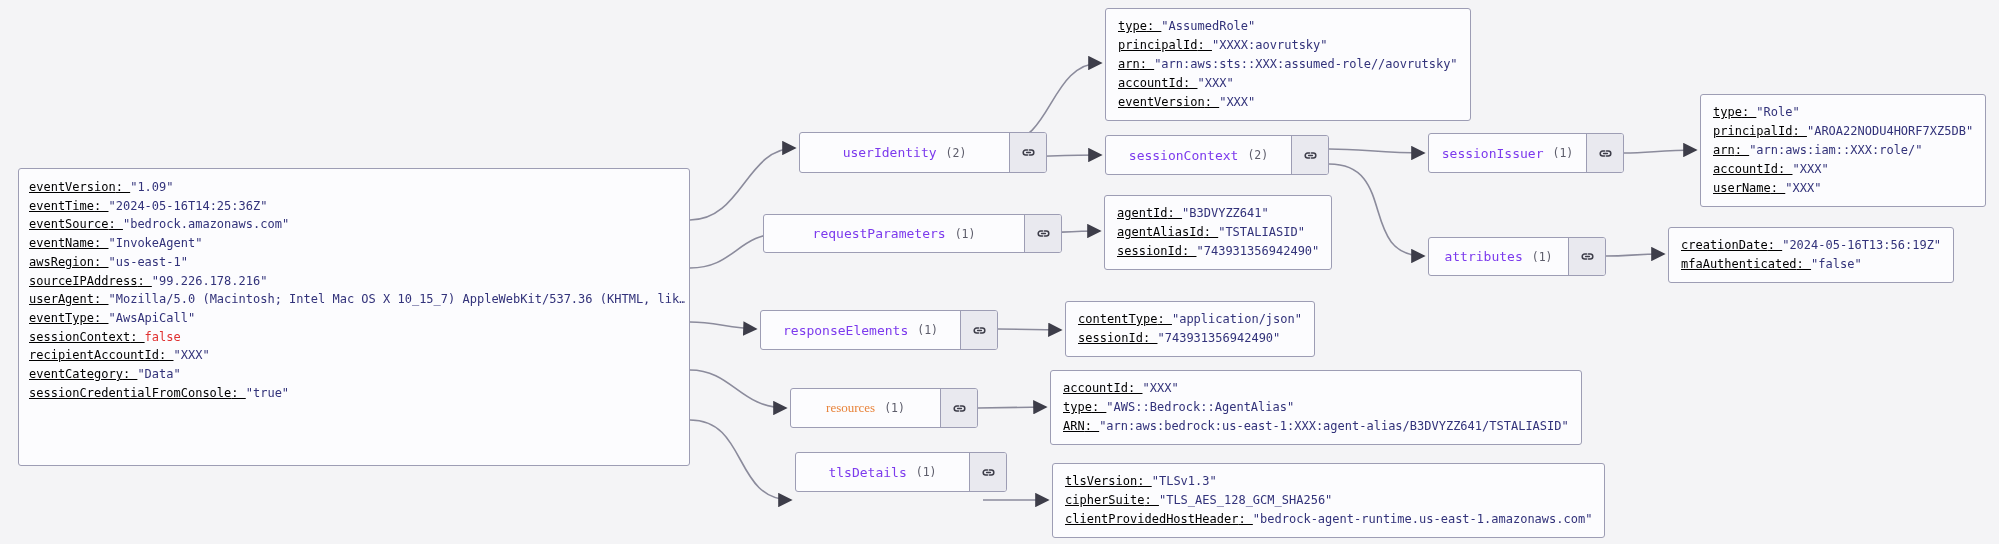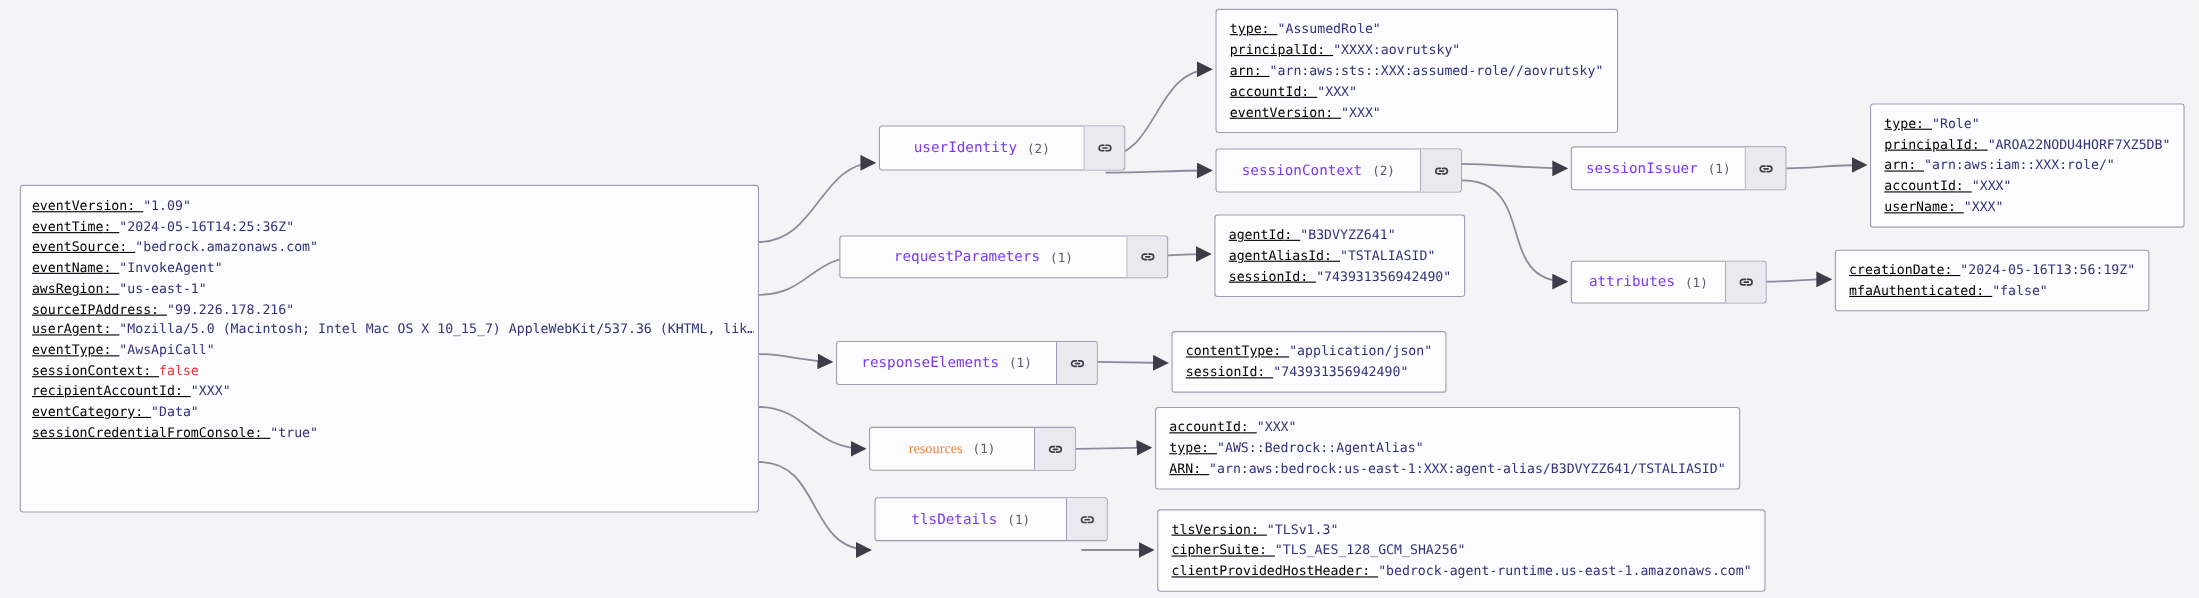--- a/index.html
+++ b/index.html
@@ -67,21 +67,21 @@
     <div class="row"><span class="k">awsRegion</span><span class="v">"us-east-1"</span></div>
     <div class="row"><span class="k">sourceIPAddress</span><span class="v">"99.226.178.216"</span></div>
     <div class="row"><span class="k">userAgent</span><span class="v">"Mozilla/5.0 (Macintosh; Intel Mac OS X 10_15_7) AppleWebKit/537.36 (KHTML, lik…"</span></div>
     <div class="row"><span class="k">eventType</span><span class="v">"AwsApiCall"</span></div>
     <div class="row"><span class="k">sessionContext</span><span class="v vb">false</span></div>
     <div class="row"><span class="k">recipientAccountId</span><span class="v">"XXX"</span></div>
     <div class="row"><span class="k">eventCategory</span><span class="v">"Data"</span></div>
     <div class="row"><span class="k">sessionCredentialFromConsole</span><span class="v">"true"</span></div>
   </div>
 
-  <div class="hn" style="left:799px;top:114px;width:224px;height:41px">
+  <div class="hn" style="left:799px;top:132px;width:248px;height:41px">
     <div class="ht">
         <span class="hl">userIdentity</span>
         <span class="hc">(2)</span>
       </div>
     <div class="hlink">
         <svg viewBox="0 0 24 24">
           <path d="M9 12h6"></path>
           <path d="M10.5 8H7.5a4 4 0 0 0 0 8h3"></path>
           <path d="M13.5 8h3a4 4 0 0 1 0 8h-3"></path>
         </svg>

